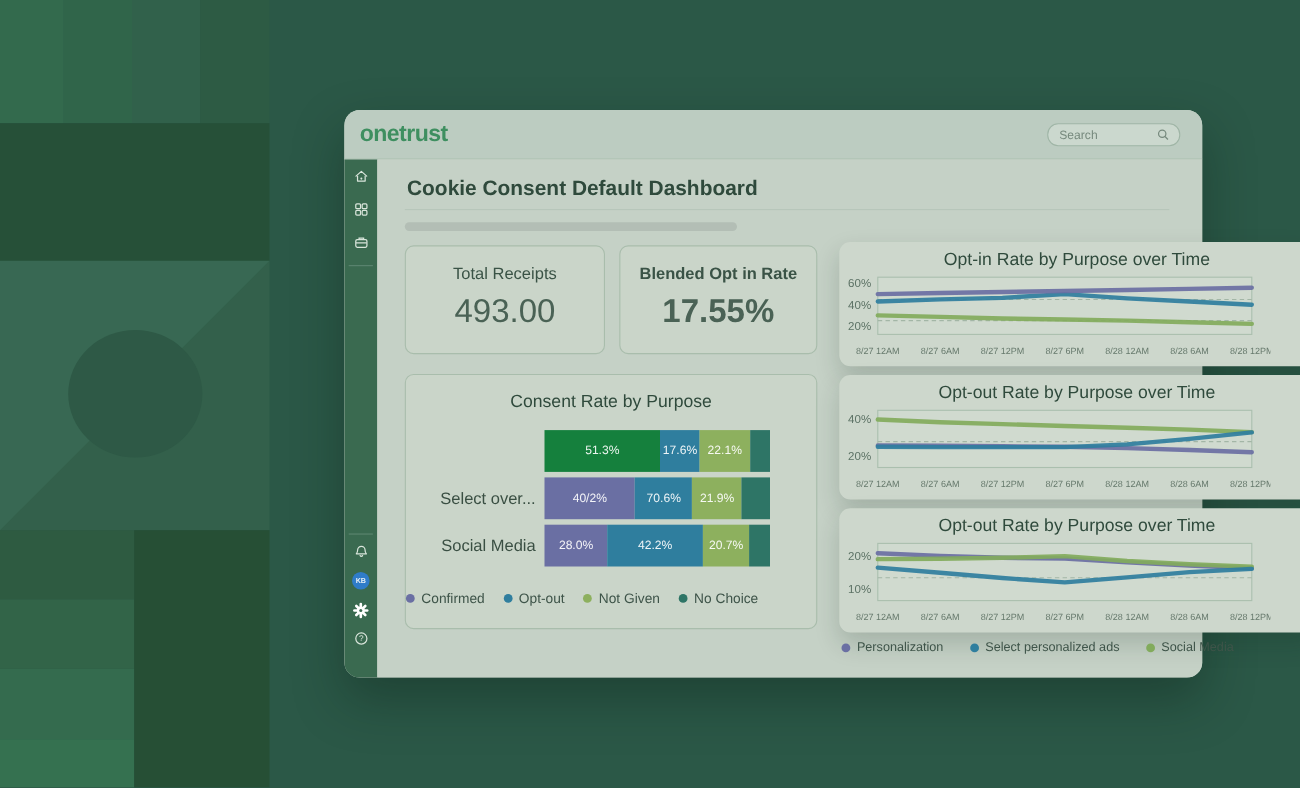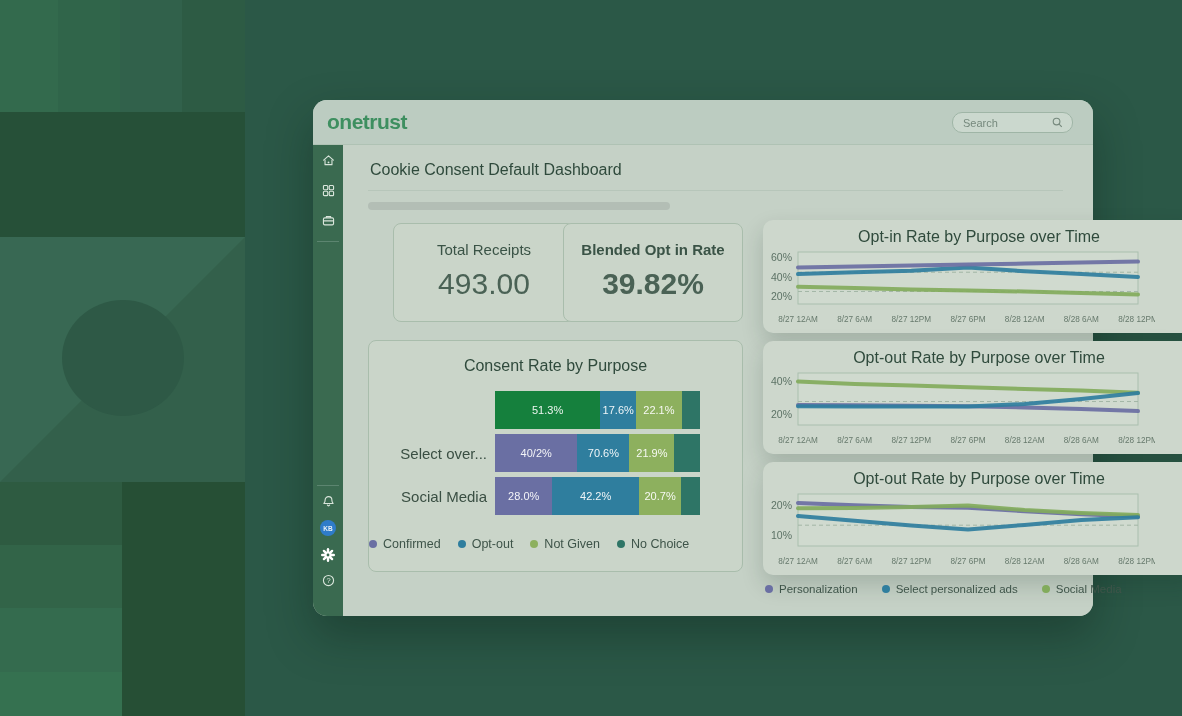--- a/index.html
+++ b/index.html
@@ -40,21 +40,21 @@
   .search-box input::placeholder { color:#76897D; }
 
   .sidebar { position:absolute; left:0; top:45px; width:30px; height:471px; background:#3A6A50; }
   .side-icon { position:absolute; left:0; width:30px; height:22px; display:flex;
                align-items:center; justify-content:center; cursor:pointer; }
   .side-div { position:absolute; left:4px; width:22px; border-top:1px solid #5C8570; }
   .avatar { width:16px; height:16px; border-radius:50%; background:#2F7CC9; color:#E8F1F7;
             font-size:6.5px; font-weight:700; display:flex; align-items:center; justify-content:center; }
 
   .content { position:absolute; left:30px; top:45px; right:0; bottom:0; background:#C5D1C6; }
-  .page-title { position:absolute; left:27px; top:16px; font-size:16px; color:#2F4A3C; font-weight:400; }
+  .page-title { position:absolute; left:27px; top:16px; font-size:19px; color:#2F4A3C; font-weight:700; }
   .title-div { position:absolute; left:25px; top:45px; width:695px; border-top:1px solid #B7C6BA; }
   .pill { position:absolute; left:25px; top:57px; width:302px; height:8px; border-radius:4px; background:#B3BEB5; }
 
   .kpi-card { position:absolute; top:78px; height:99px; background:#CAD5C9;
               border:1px solid #A9BDAC; border-radius:8px; text-align:center; }
   .kpi-label { margin-top:17px; font-size:15px; color:#3A5346; }
   .kpi-value { margin-top:9px; font-size:30px; color:#4A6255; }
 
   .consent-card { position:absolute; left:25px; top:195px; width:375px; height:232px;
                   background:#CAD5C9; border:1px solid #A9BDAC; border-radius:8px; }
@@ -169,27 +169,27 @@
         <text x="8" y="10.8" text-anchor="middle" font-size="8" fill="#D9E5DB" font-family="Liberation Sans, sans-serif">?</text>
       </svg>
     </div>
   </div>
 
   <div class="content">
     <div class="page-title">Cookie Consent Default Dashboard</div>
     <div class="title-div"></div>
     <div class="pill"></div>
 
-    <div class="kpi-card" style="left:25px; width:182px;margin-left:25px;">
+    <div class="kpi-card" style="left:25px; width:182px;">
       <div class="kpi-label">Total Receipts</div>
       <div class="kpi-value">493.00</div>
     </div>
     <div class="kpi-card" style="left:220px; width:180px;font-weight:bold;">
       <div class="kpi-label">Blended Opt in Rate</div>
-      <div class="kpi-value">39.82%</div>
+      <div class="kpi-value">17.55%</div>
     </div>
 
     <div class="consent-card">
       <div class="consent-title">Consent Rate by Purpose</div>
       <div class="bar-rows" id="bar-rows">
           <div class="bar-row">
             <div class="bar-track">
               <div class="bar-seg" style="width: 51.3%; background: #15803d;">51.3%</div>
               <div class="bar-seg" style="width: 17.6%; background: rgb(47, 126, 158);">17.6%</div>
               <div class="bar-seg" style="width: 22.1%; background: rgb(141, 176, 94);">22.1%</div>

